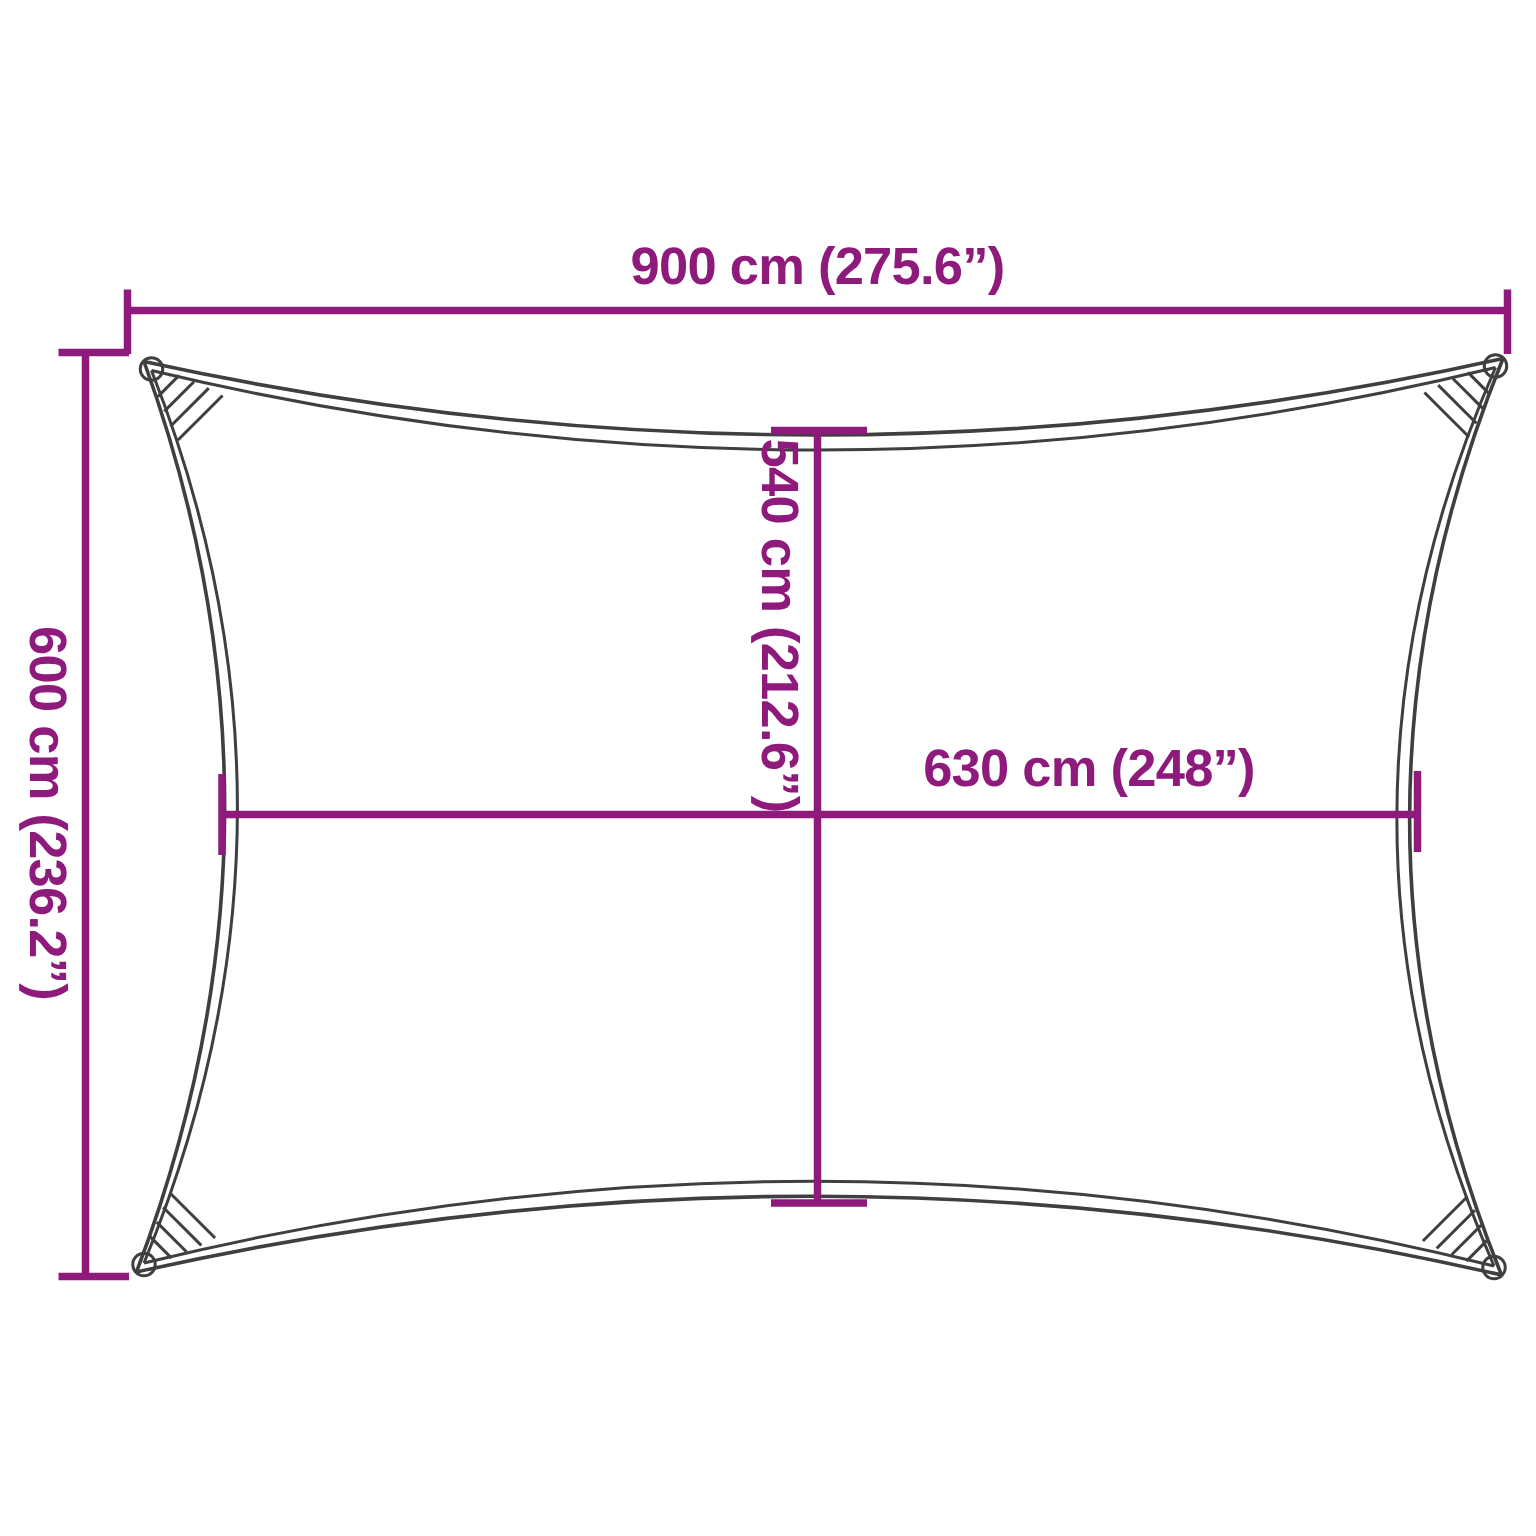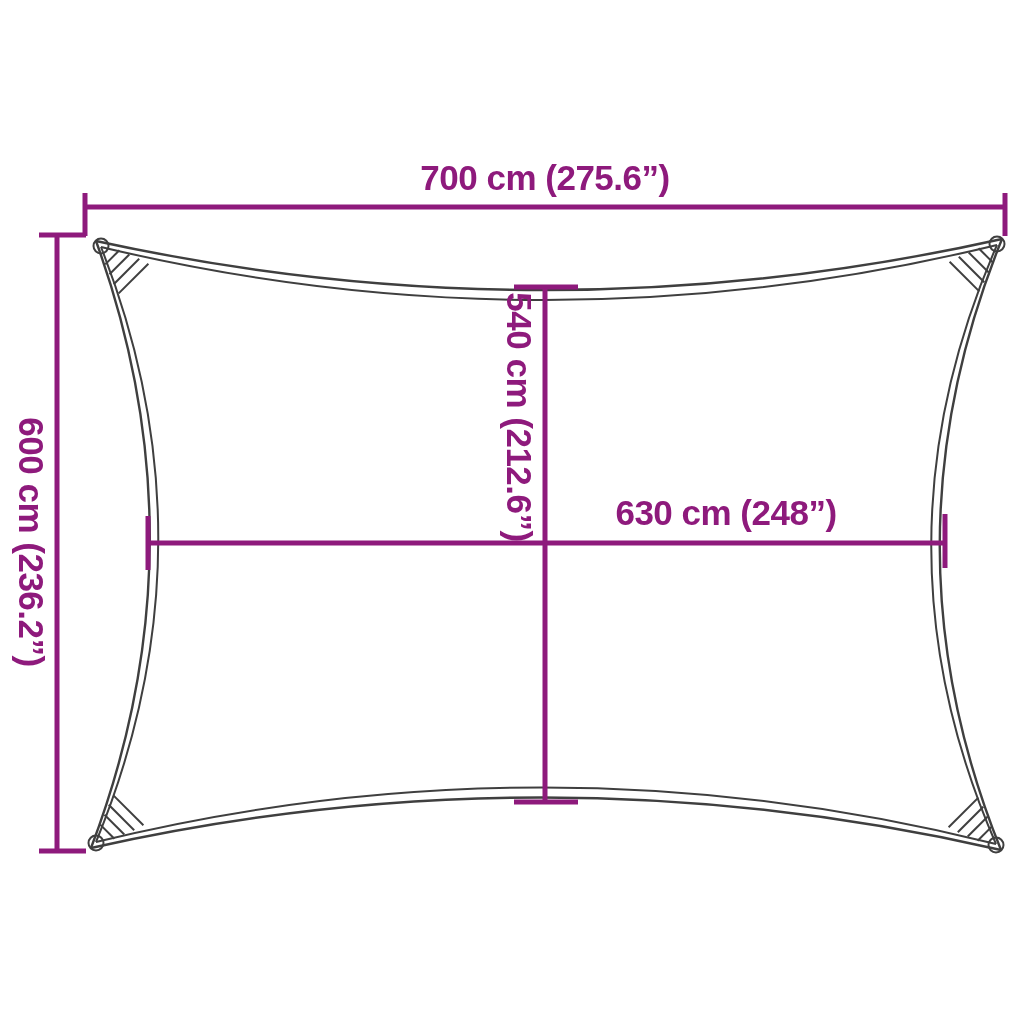--- a/index.html
+++ b/index.html
@@ -102,20 +102,20 @@
       <line class="dim-stroke" x1="545" y1="287" x2="545" y2="802"></line>
       <line class="dim-stroke" x1="514" y1="287" x2="578" y2="287"></line>
       <line class="dim-stroke" x1="514" y1="802" x2="578" y2="802"></line>
 
       <line class="dim-stroke" x1="148" y1="543" x2="945" y2="543"></line>
       <line class="dim-stroke" x1="148" y1="516" x2="148" y2="570"></line>
       <line class="dim-stroke" x1="945" y1="514" x2="945" y2="568"></line>
     </g>
   </svg>
 
-  <div class="dim-label ctr" style="left:545px; top:178px;">700 cm (275.6”)</div>
+  <div class="dim-label ctr" style="left:545px; top:178px;">900 cm (275.6”)</div>
 
   <div class="dim-label rot90" style="left:31px; top:542px;">600 cm (236.2”)</div>
 
   <div class="dim-label rot90" style="left:519px; top:417px;">540 cm (212.6”)</div>
 
   <div class="dim-label ctr" style="left:726px; top:513px;text-align:center;">630 cm (248”)</div>
 </div>
 
 </body></html>

